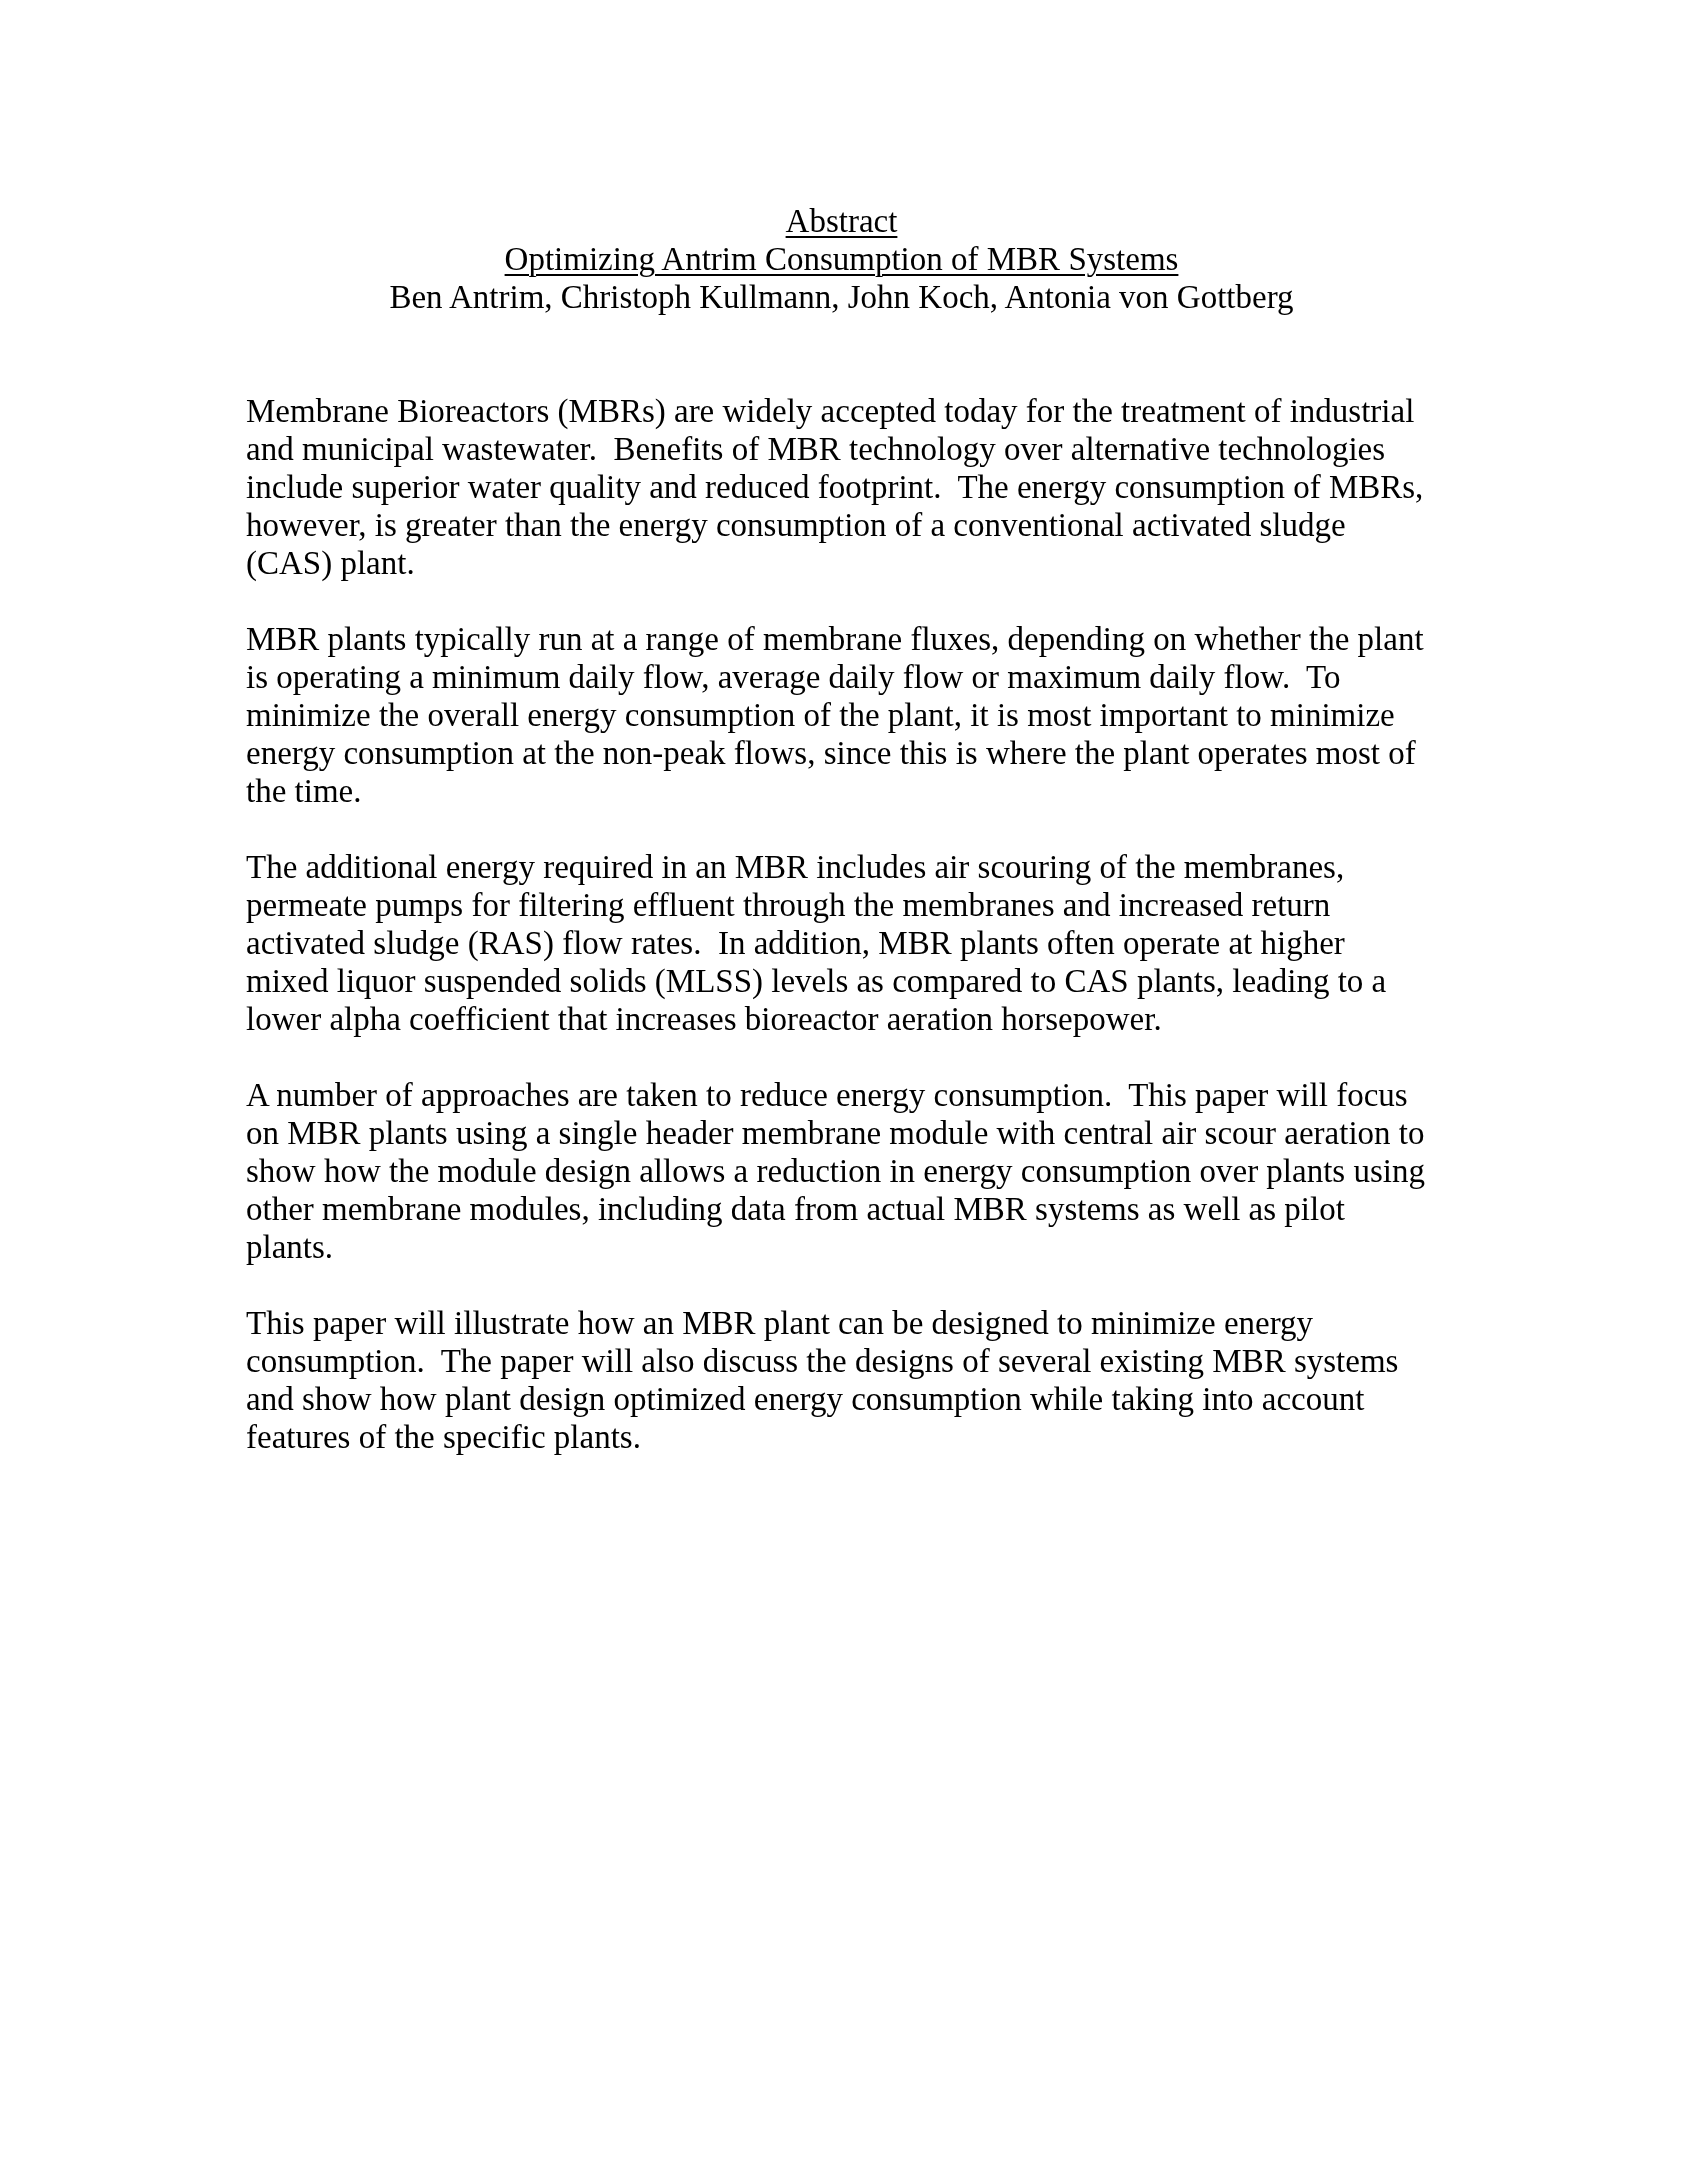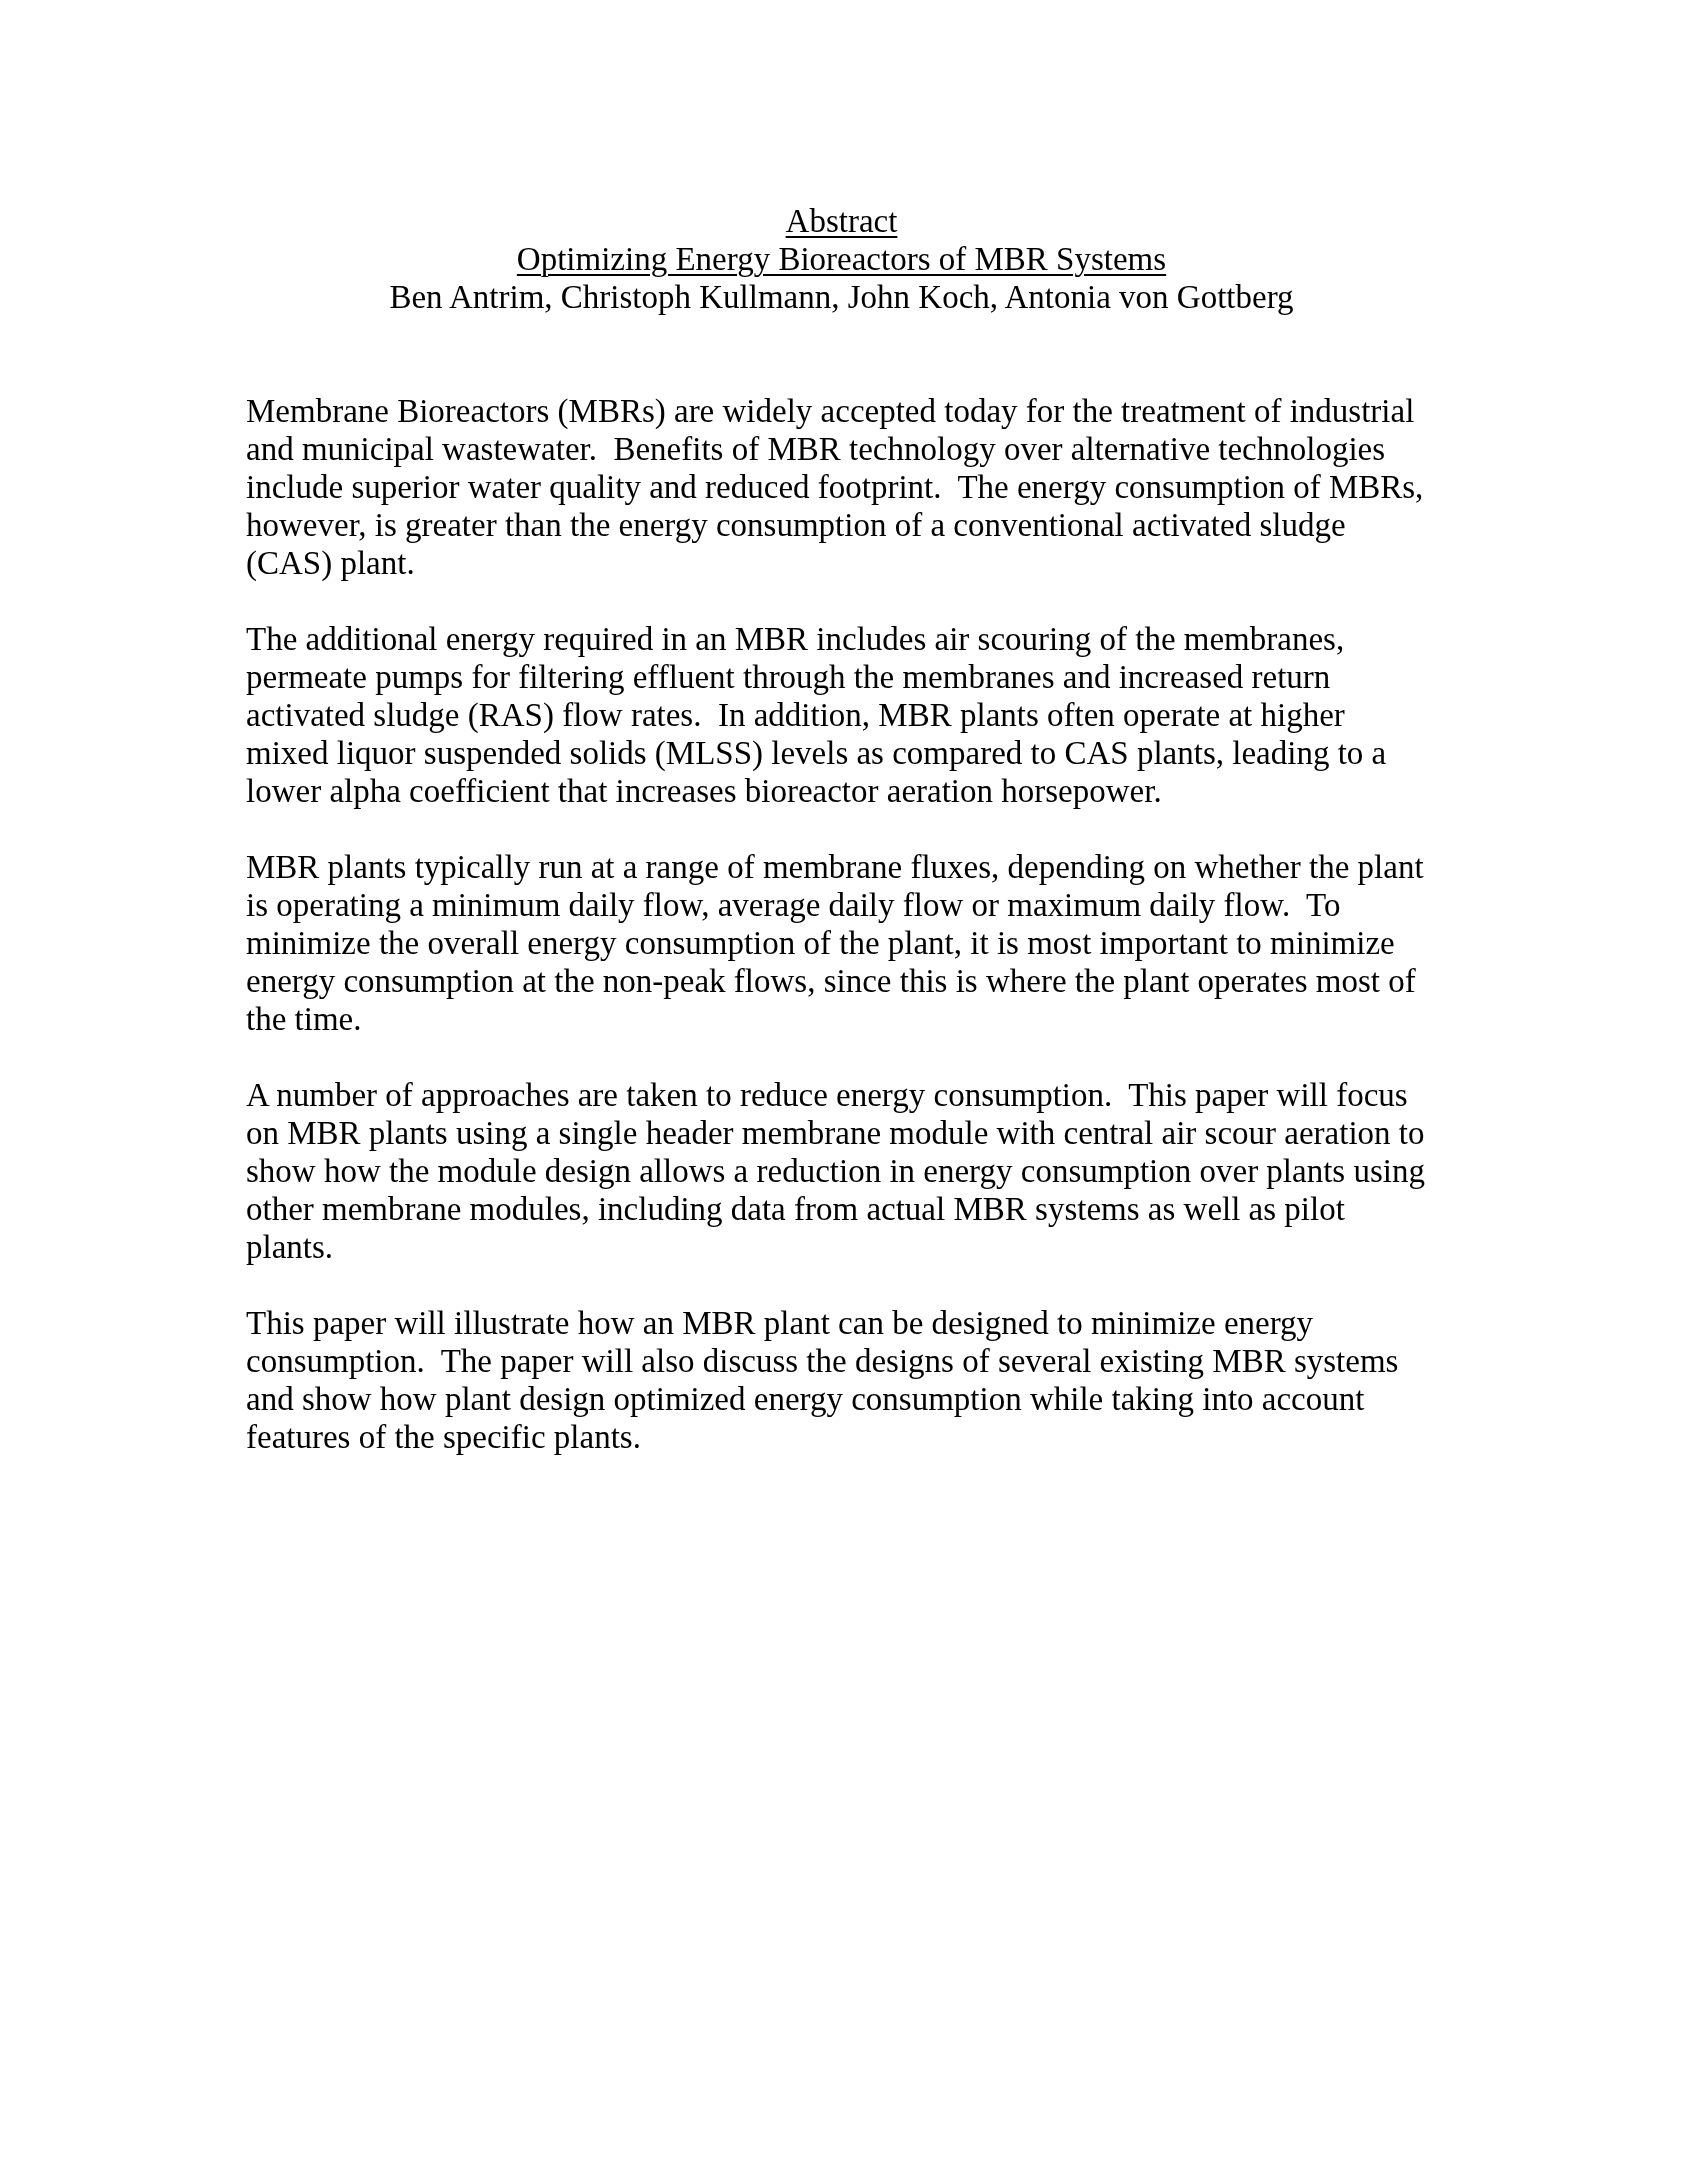--- a/index.html
+++ b/index.html
@@ -51,40 +51,40 @@
     margin: 0 0 38px 0;
   }
 </style>
 </head>
 <body>
 
 <div class="page">
 
   <div class="title-block">
     <div class="title-underline">Abstract</div>
-    <div class="title-underline">Optimizing Energy Bioreactors of MBR Systems</div>
+    <div class="title-underline">Optimizing Antrim Consumption of MBR Systems</div>
     <div class="authors">Ben Antrim, Christoph Kullmann, John Koch, Antonia von Gottberg</div>
   </div>
 
   <div class="body-block">
       <div class="paragraph">Membrane Bioreactors (MBRs) are widely accepted today for the treatment of industrial
 and municipal wastewater.  Benefits of MBR technology over alternative technologies
 include superior water quality and reduced footprint.  The energy consumption of MBRs,
 however, is greater than the energy consumption of a conventional activated sludge
 (CAS) plant.</div>
+      <div class="paragraph">MBR plants typically run at a range of membrane fluxes, depending on whether the plant
+is operating a minimum daily flow, average daily flow or maximum daily flow.  To
+minimize the overall energy consumption of the plant, it is most important to minimize
+energy consumption at the non-peak flows, since this is where the plant operates most of
+the time.</div>
       <div class="paragraph">The additional energy required in an MBR includes air scouring of the membranes,
 permeate pumps for filtering effluent through the membranes and increased return
 activated sludge (RAS) flow rates.  In addition, MBR plants often operate at higher
 mixed liquor suspended solids (MLSS) levels as compared to CAS plants, leading to a
 lower alpha coefficient that increases bioreactor aeration horsepower.</div>
-      <div class="paragraph">MBR plants typically run at a range of membrane fluxes, depending on whether the plant
-is operating a minimum daily flow, average daily flow or maximum daily flow.  To
-minimize the overall energy consumption of the plant, it is most important to minimize
-energy consumption at the non-peak flows, since this is where the plant operates most of
-the time.</div>
       <div class="paragraph">A number of approaches are taken to reduce energy consumption.  This paper will focus
 on MBR plants using a single header membrane module with central air scour aeration to
 show how the module design allows a reduction in energy consumption over plants using
 other membrane modules, including data from actual MBR systems as well as pilot
 plants.</div>
       <div class="paragraph">This paper will illustrate how an MBR plant can be designed to minimize energy
 consumption.  The paper will also discuss the designs of several existing MBR systems
 and show how plant design optimized energy consumption while taking into account
 features of the specific plants.</div>
     </div>

